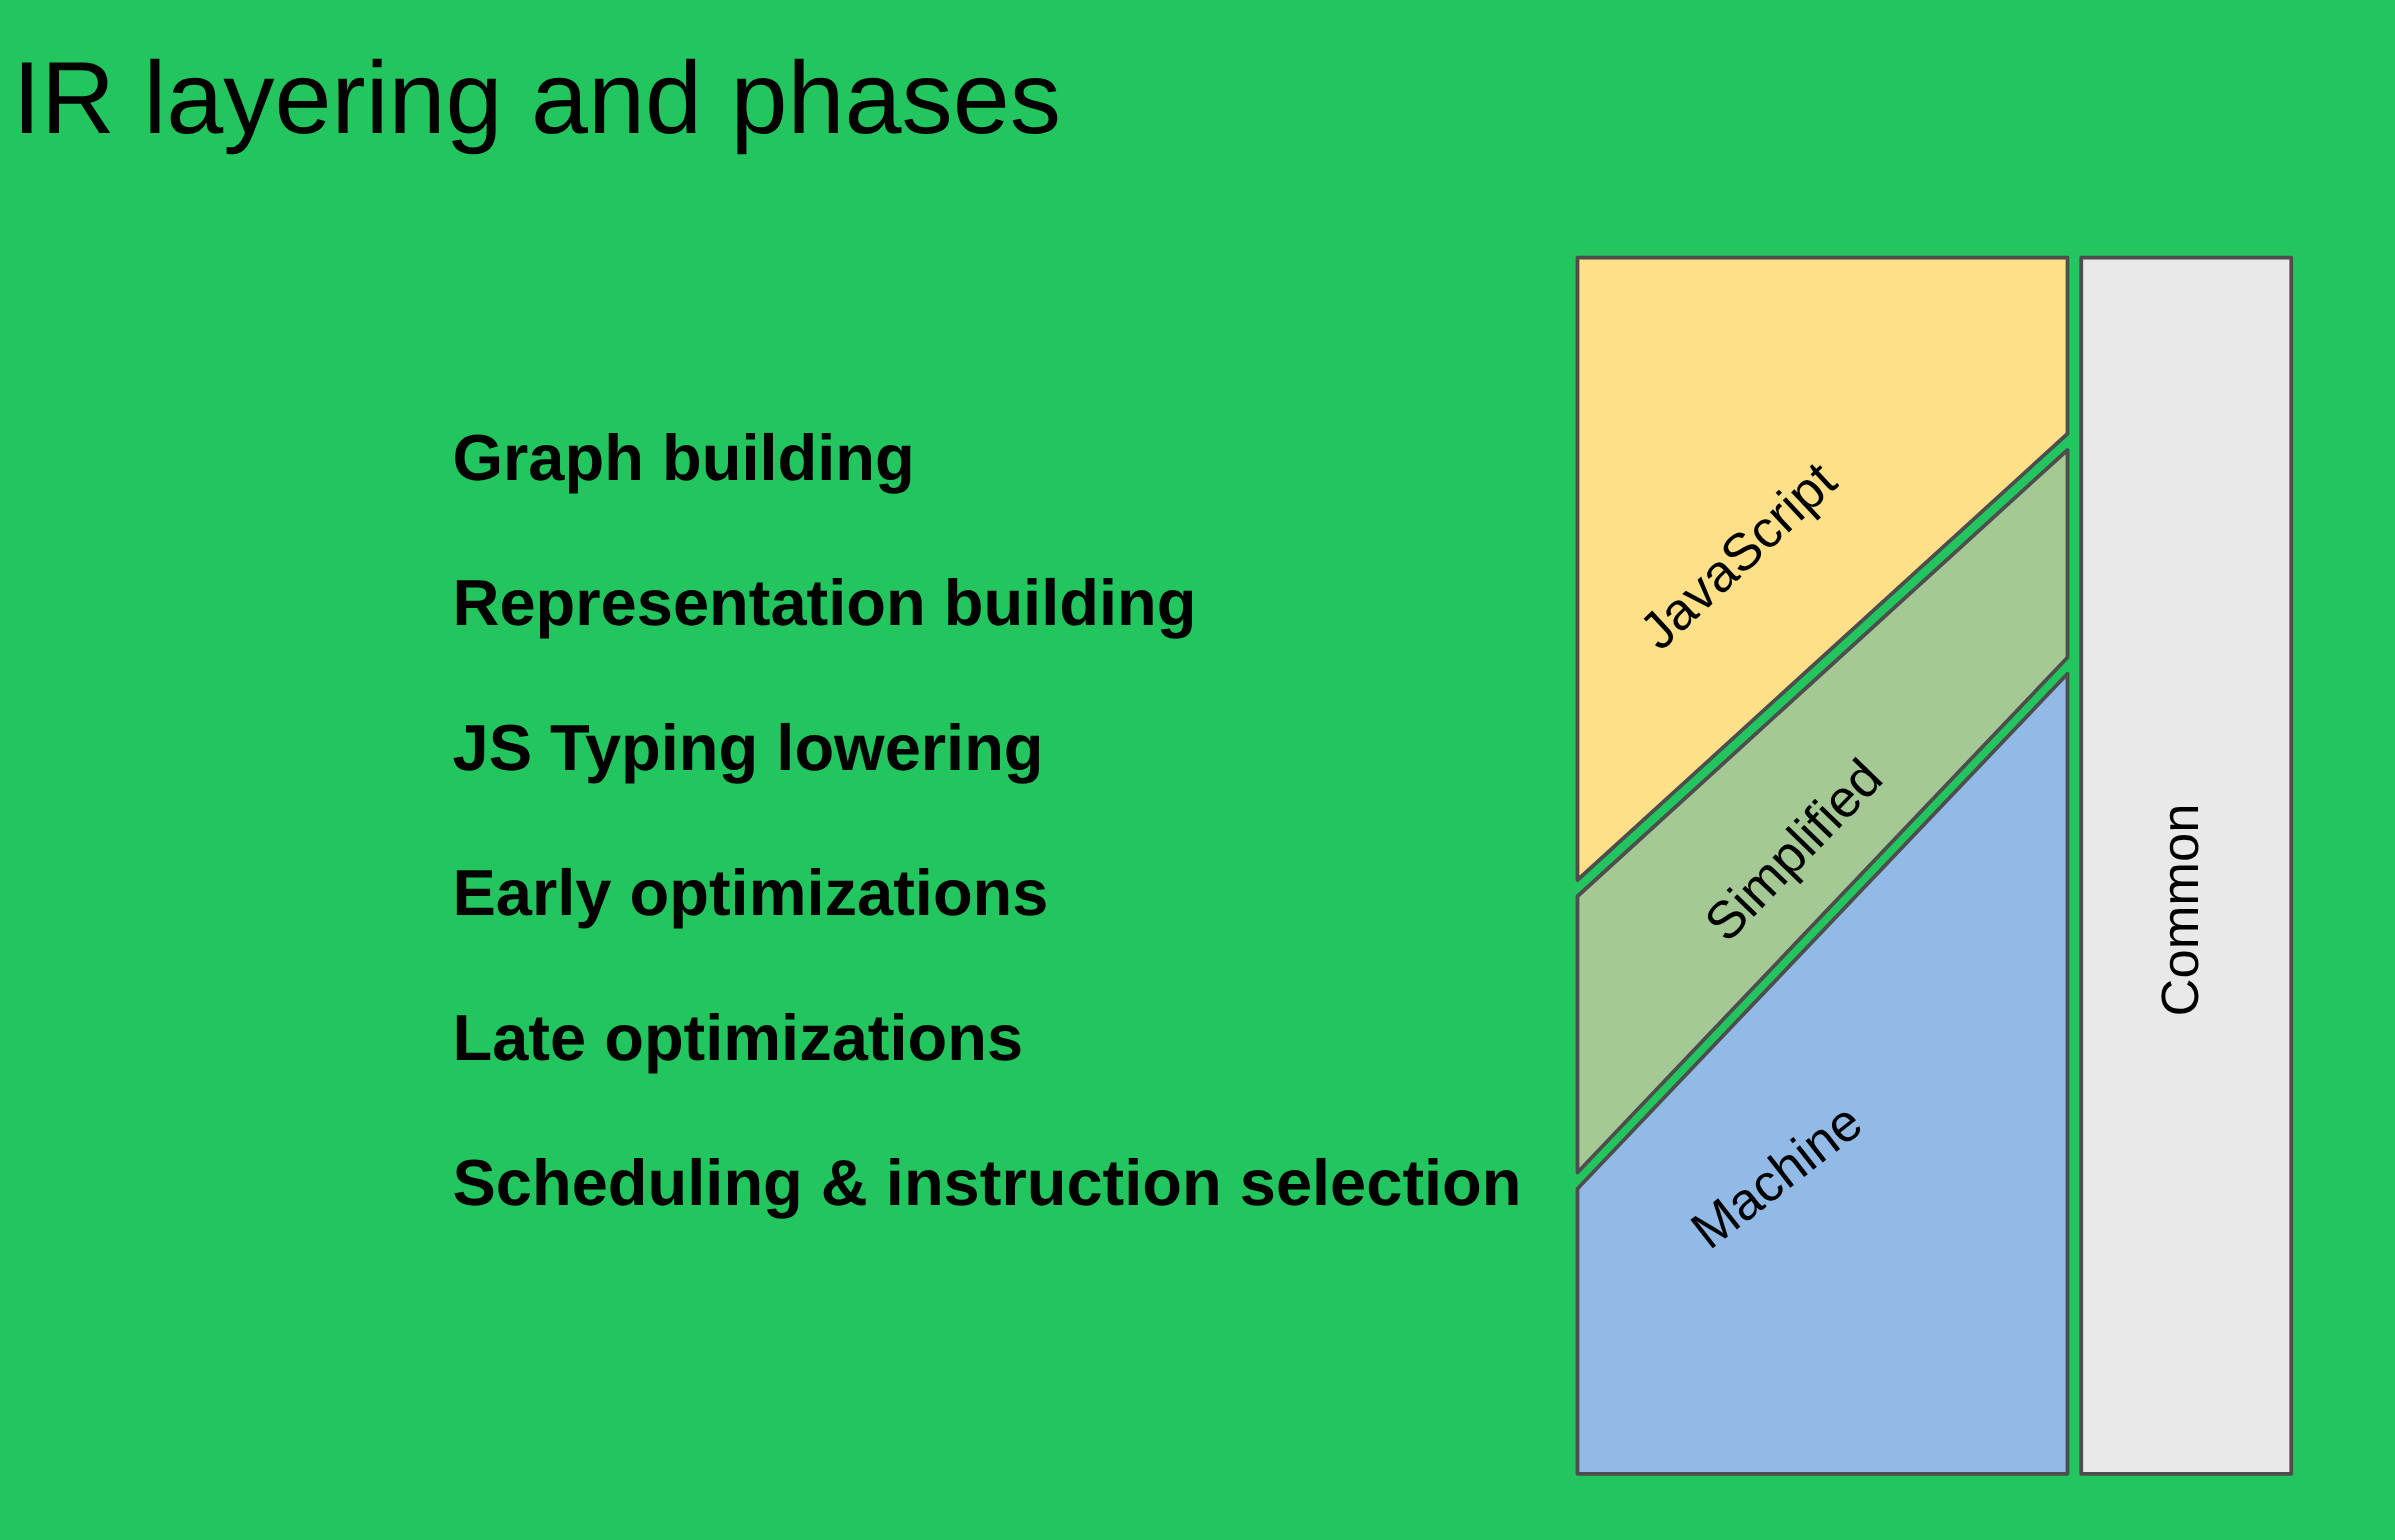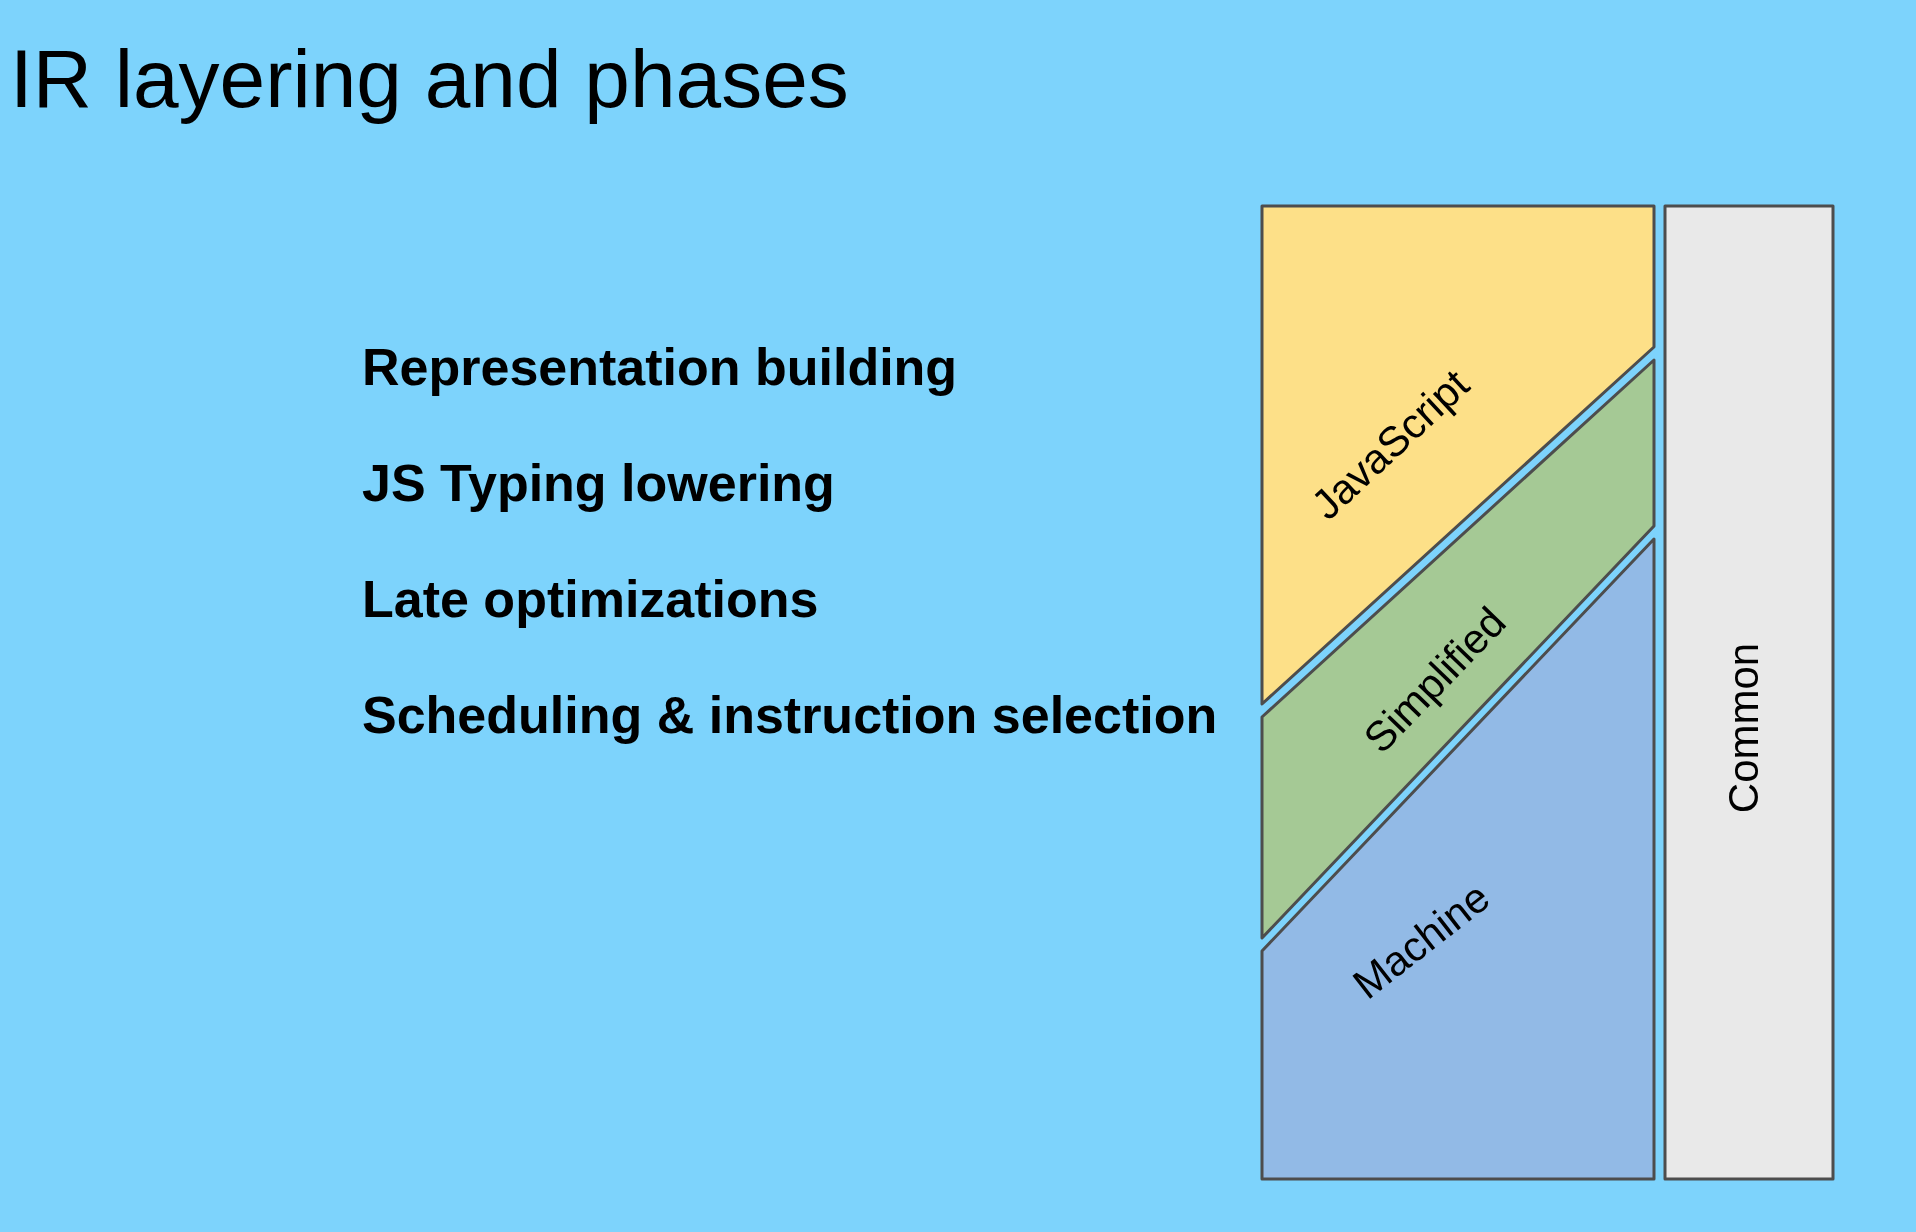--- a/index.html
+++ b/index.html
@@ -4,21 +4,21 @@
 <style>
   html, body {
     margin: 0;
     padding: 0;
     background: #ffffff;
   }
   #slide {
     position: relative;
     width: 1916px;
     height: 1232px;
-    background: #7dd3fc;
+    background: #22c55e;
     overflow: hidden;
     font-family: "Liberation Sans", sans-serif;
     color: #000000;
     text-align: center;
   }
   #title {
     position: absolute;
     left: 10px;
     top: 36px;
     font-size: 82px;
@@ -59,22 +59,24 @@
     text-anchor: middle;
   }
 </style>
 </head>
 <body>
 
 <div id="slide">
 
   <div id="title">IR layering and phases</div>
 
+  <div class="phase">Graph building</div>
   <div class="phase">Representation building</div>
   <div class="phase">JS Typing lowering</div>
+  <div class="phase">Early optimizations</div>
   <div class="phase">Late optimizations</div>
   <div class="phase">Scheduling &amp; instruction selection</div>
 
   <svg id="diagram-svg" viewBox="0 0 1916 1232" xmlns="http://www.w3.org/2000/svg">
 
     <polygon points="1262,206 1654,206 1654,347 1262,704" stroke="#4d4d4d" stroke-width="3" stroke-linejoin="round" fill="#FDE088"></polygon>
 
     <polygon points="1262,717 1654,360 1654,526 1262,938" stroke="#4d4d4d" stroke-width="3" stroke-linejoin="round" fill="#A5C995"></polygon>
 
     <polygon points="1262,951 1654,539 1654,1179 1262,1179" stroke="#4d4d4d" stroke-width="3" stroke-linejoin="round" fill="#92BAE6"></polygon>

